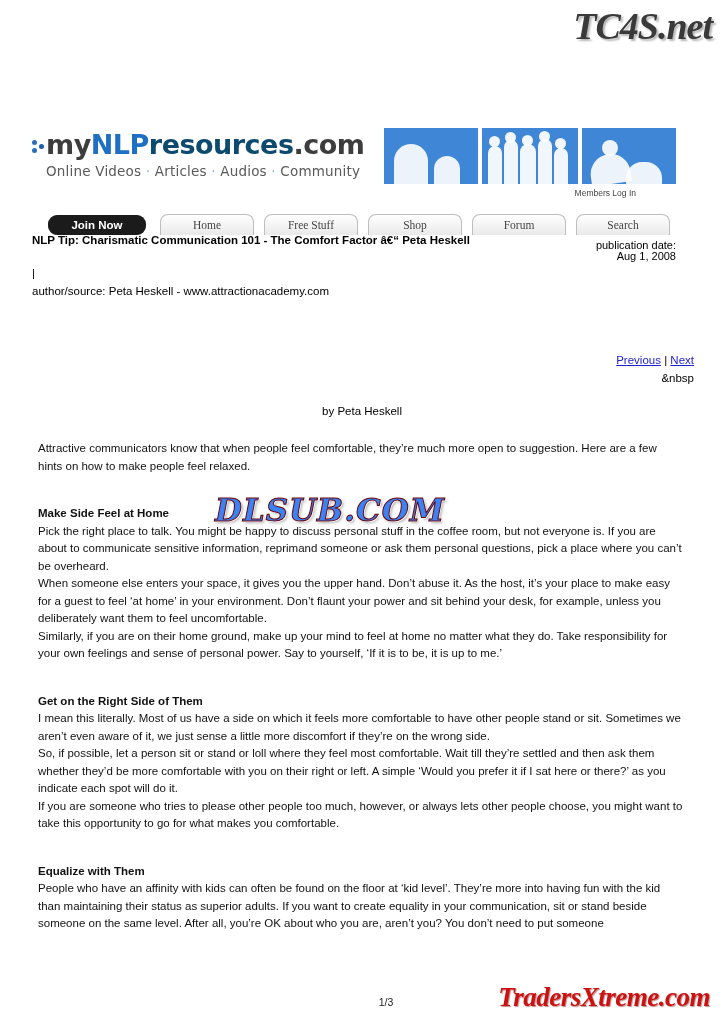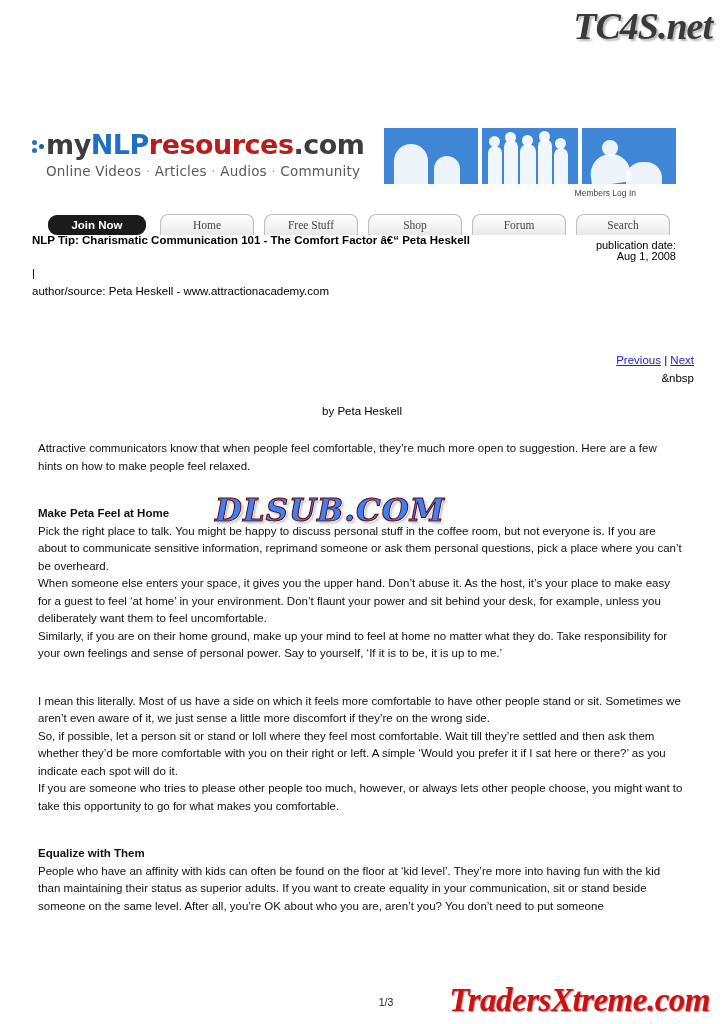--- a/index.html
+++ b/index.html
@@ -74,21 +74,21 @@
     width: 5px;
     height: 5px;
     border-radius: 50%;
     background: #2a6fbb;
   }
   .logo-dots i:nth-child(1) { left: 0; top: 3px; }
   .logo-dots i:nth-child(2) { left: 0; top: 11px; }
   .logo-dots i:nth-child(3) { left: 7px; top: 7px; background:#1a5fa8; }
   .logo-my { color: #3d3d3d; }
   .logo-nlp { color: #1f6fc4; }
-  .logo-resources { color: #b91c1c; margin-top: 24px; }
+  .logo-resources { color: #0c4a6e; margin-top: 24px; }
   .logo-dotcom { color: #3d3d3d; }
   .logo-line2 {
     font-family: "DejaVu Sans", sans-serif;
     font-size: 13.5px;
     color: #5a5a5a;
     letter-spacing: 0.2px;
     margin-top: 3px;
     margin-left: 14px;
     white-space: nowrap;
   }
@@ -289,21 +289,21 @@
     text-align: center;
     font-size: 10.5px;
     color: #222;
     padding-left: 24px;
   }
   .tx-watermark {
     position: absolute;
     right: 14px;
     top: 982px;
     font-family: "Liberation Serif", serif;
-    font-size: 33px;
+    font-size: 27px;
     font-weight: bold;
     font-style: italic;
     color: #cc1111;
     text-shadow: 1px 1px 1px rgba(120,0,0,0.45);
     letter-spacing: -0.5px;
   }
 </style>
 </head>
 <body>
 
@@ -372,26 +372,27 @@
     <a href="#">Next</a>
   </div>
   <div class="nbsp-line">&amp;nbsp</div>
 
   <div class="byline">by Peta Heskell</div>
 
   <div class="body-text">
     <p>Attractive communicators know that when people feel comfortable, they’re much more open to suggestion. Here are a few hints on how to make people feel relaxed.</p>
     <div class="gap-large"></div>
 
-    <p class="section-title">Make Peta Feel at Home</p>
+    <p class="section-title">Make Side Feel at Home</p>
     <p>Pick the right place to talk. You might be happy to discuss personal stuff in the coffee room, but not everyone is. If you are about to communicate sensitive information, reprimand someone or ask them personal questions, pick a place where you can’t be overheard.</p>
     <p>When someone else enters your space, it gives you the upper hand. Don’t abuse it. As the host, it’s your place to make easy for a guest to feel ‘at home’ in your environment. Don’t flaunt your power and sit behind your desk, for example, unless you deliberately want them to feel uncomfortable.</p>
     <p>Similarly, if you are on their home ground, make up your mind to feel at home no matter what they do. Take responsibility for your own feelings and sense of personal power. Say to yourself, ‘If it is to be, it is up to me.’</p>
     <div class="gap-large"></div>
 
+    <p class="section-title">Get on the Right Side of Them</p>
     <p>I mean this literally. Most of us have a side on which it feels more comfortable to have other people stand or sit. Sometimes we aren’t even aware of it, we just sense a little more discomfort if they’re on the wrong side.</p>
     <p>So, if possible, let a person sit or stand or loll where they feel most comfortable. Wait till they’re settled and then ask them whether they’d be more comfortable with you on their right or left. A simple ‘Would you prefer it if I sat here or there?’ as you indicate each spot will do it.</p>
     <p>If you are someone who tries to please other people too much, however, or always lets other people choose, you might want to take this opportunity to go for what makes you comfortable.</p>
     <div class="gap-large"></div>
 
     <p class="section-title">Equalize with Them</p>
     <p>People who have an affinity with kids can often be found on the floor at ‘kid level’. They’re more into having fun with the kid than maintaining their status as superior adults. If you want to create equality in your communication, sit or stand beside someone on the same level. After all, you’re OK about who you are, aren’t you? You don’t need to put someone</p>
   </div>
 
   <div class="dlsub">DLSUB.COM</div>

